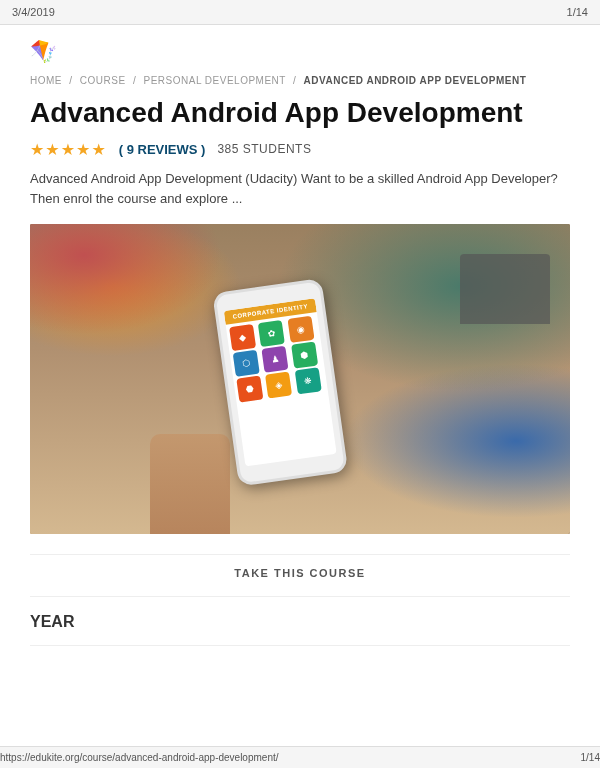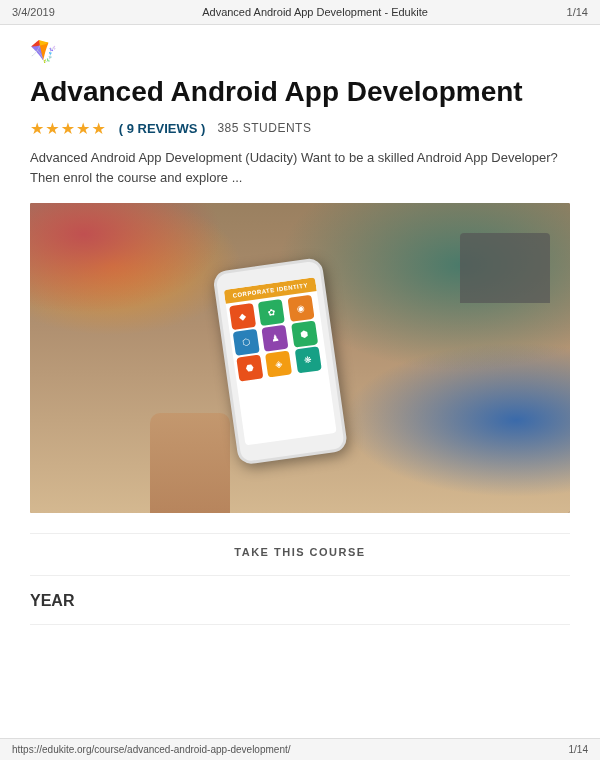--- a/index.html
+++ b/index.html
@@ -256,25 +256,25 @@
       color: #333;
     }
     .clock-icon {
       font-size: 16px;
       color: #888;
     }
 
     
     .bottom-bar {
       position: fixed;
-      bottom: 16px;
+      bottom: 8px;
       width: 600px;
       background: #f5f5f5;
       border-top: 1px solid #ddd;
-      padding: 5px 12px;
+      padding: 5px 0;
       display: flex;
       align-items: center;
       justify-content: space-between;
       font-size: 10px;
       color: #666;
     }
     .bottom-url {
       color: #555;
       font-size: 10px;
     }
@@ -288,30 +288,38 @@
       border: none;
       border-top: 1px solid #eee;
       margin: 8px 0;
     }
   </style>
 </head>
 <body>
 
 <div class="browser-bar">
   <span class="browser-date">3/4/2019</span>
-  <span class="browser-tab-title">Advanced Android App Development - Edukite</span>
   <span class="browser-page-num">1/14</span>
 </div>
 
 <div class="page-content">
 
   <div class="logo-area">
     <span class="logo-kite">🪁</span>
   </div>
 
+  <div class="breadcrumb">
+    <span>HOME</span>
+    <span class="sep"> / </span>
+    <span>COURSE</span>
+    <span class="sep"> / </span>
+    <span>PERSONAL DEVELOPMENT</span>
+    <span class="sep"> / </span>
+    <span class="bold">ADVANCED ANDROID APP DEVELOPMENT</span>
+  </div>
 
   <h1 class="page-title">Advanced Android App Development</h1>
 
   <div class="rating-row">
     <span class="stars">★★★★★</span>
     <span class="reviews-label">( 9 REVIEWS )</span>
     <span class="students-label">385 STUDENTS</span>
   </div>
 
   <p class="description">Advanced Android App Development (Udacity)   Want to be a skilled Android App Developer? Then enrol the course and explore ...</p>

